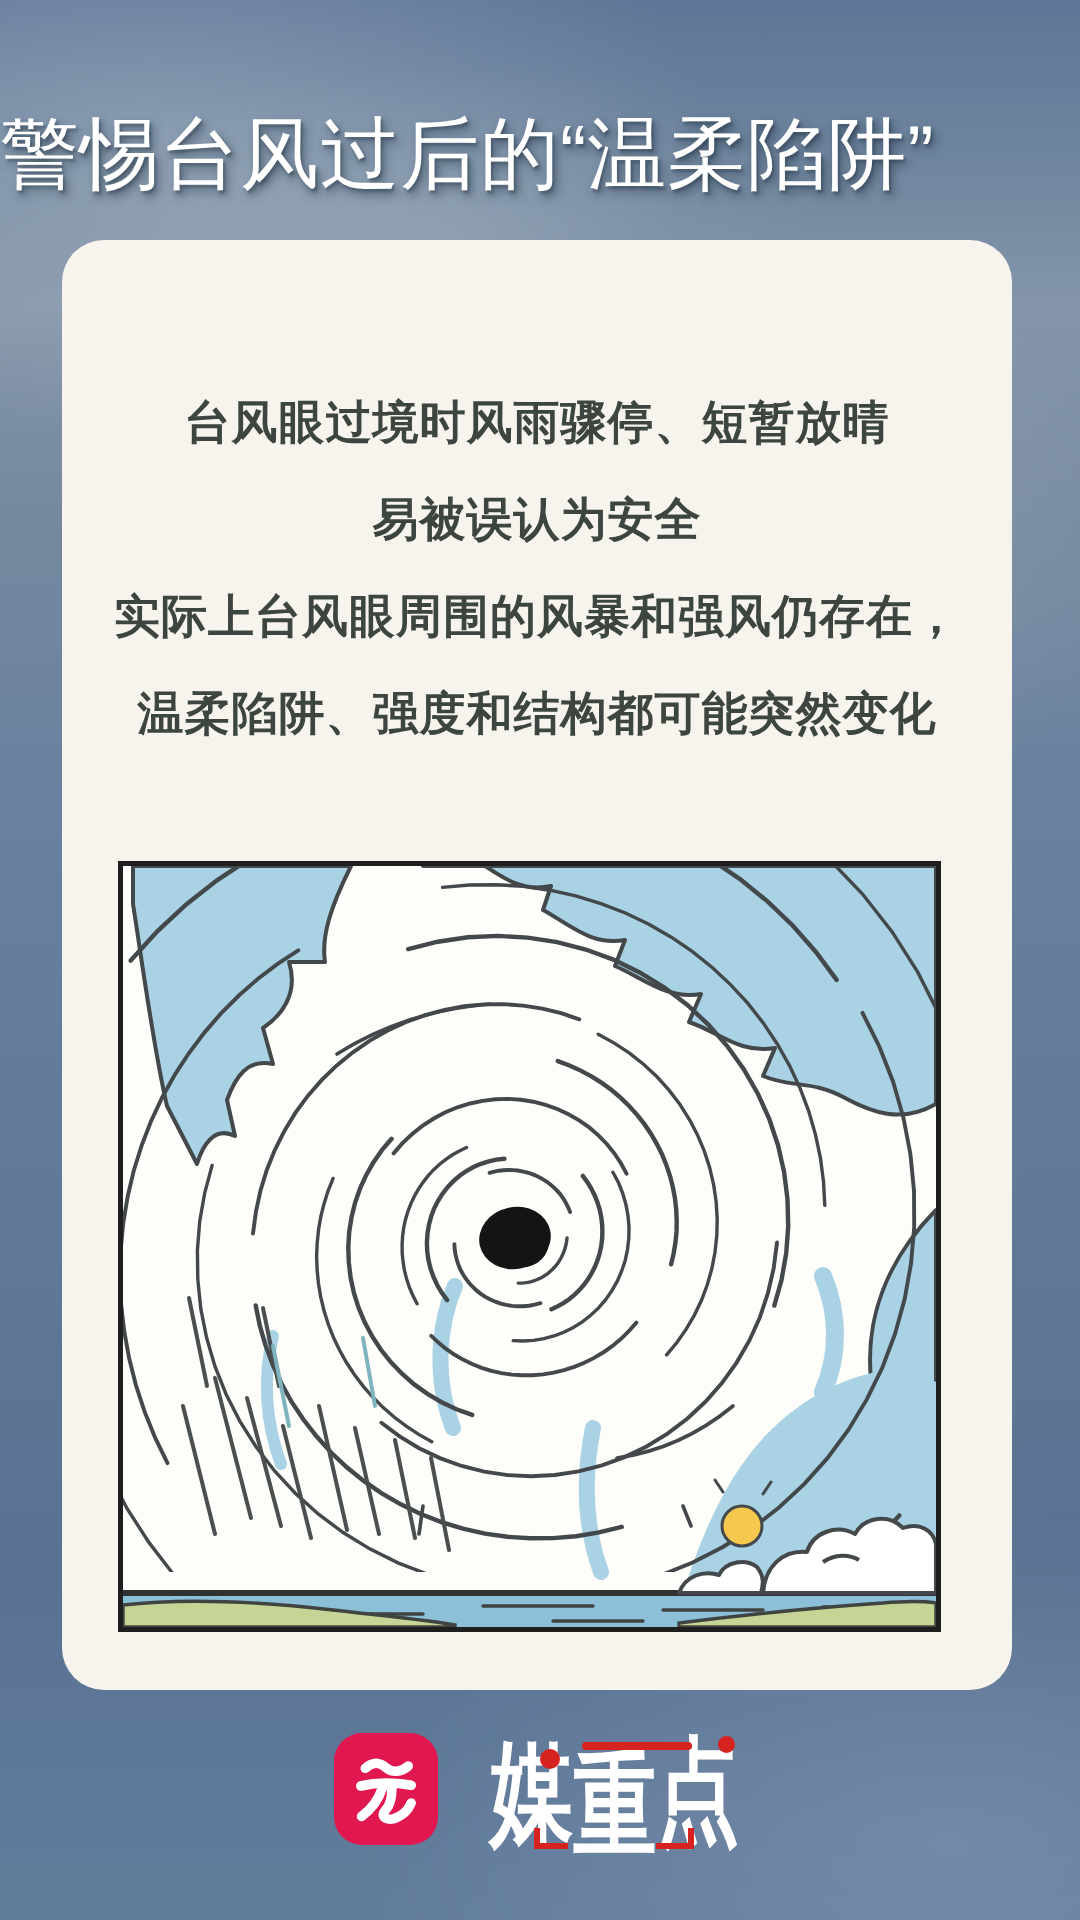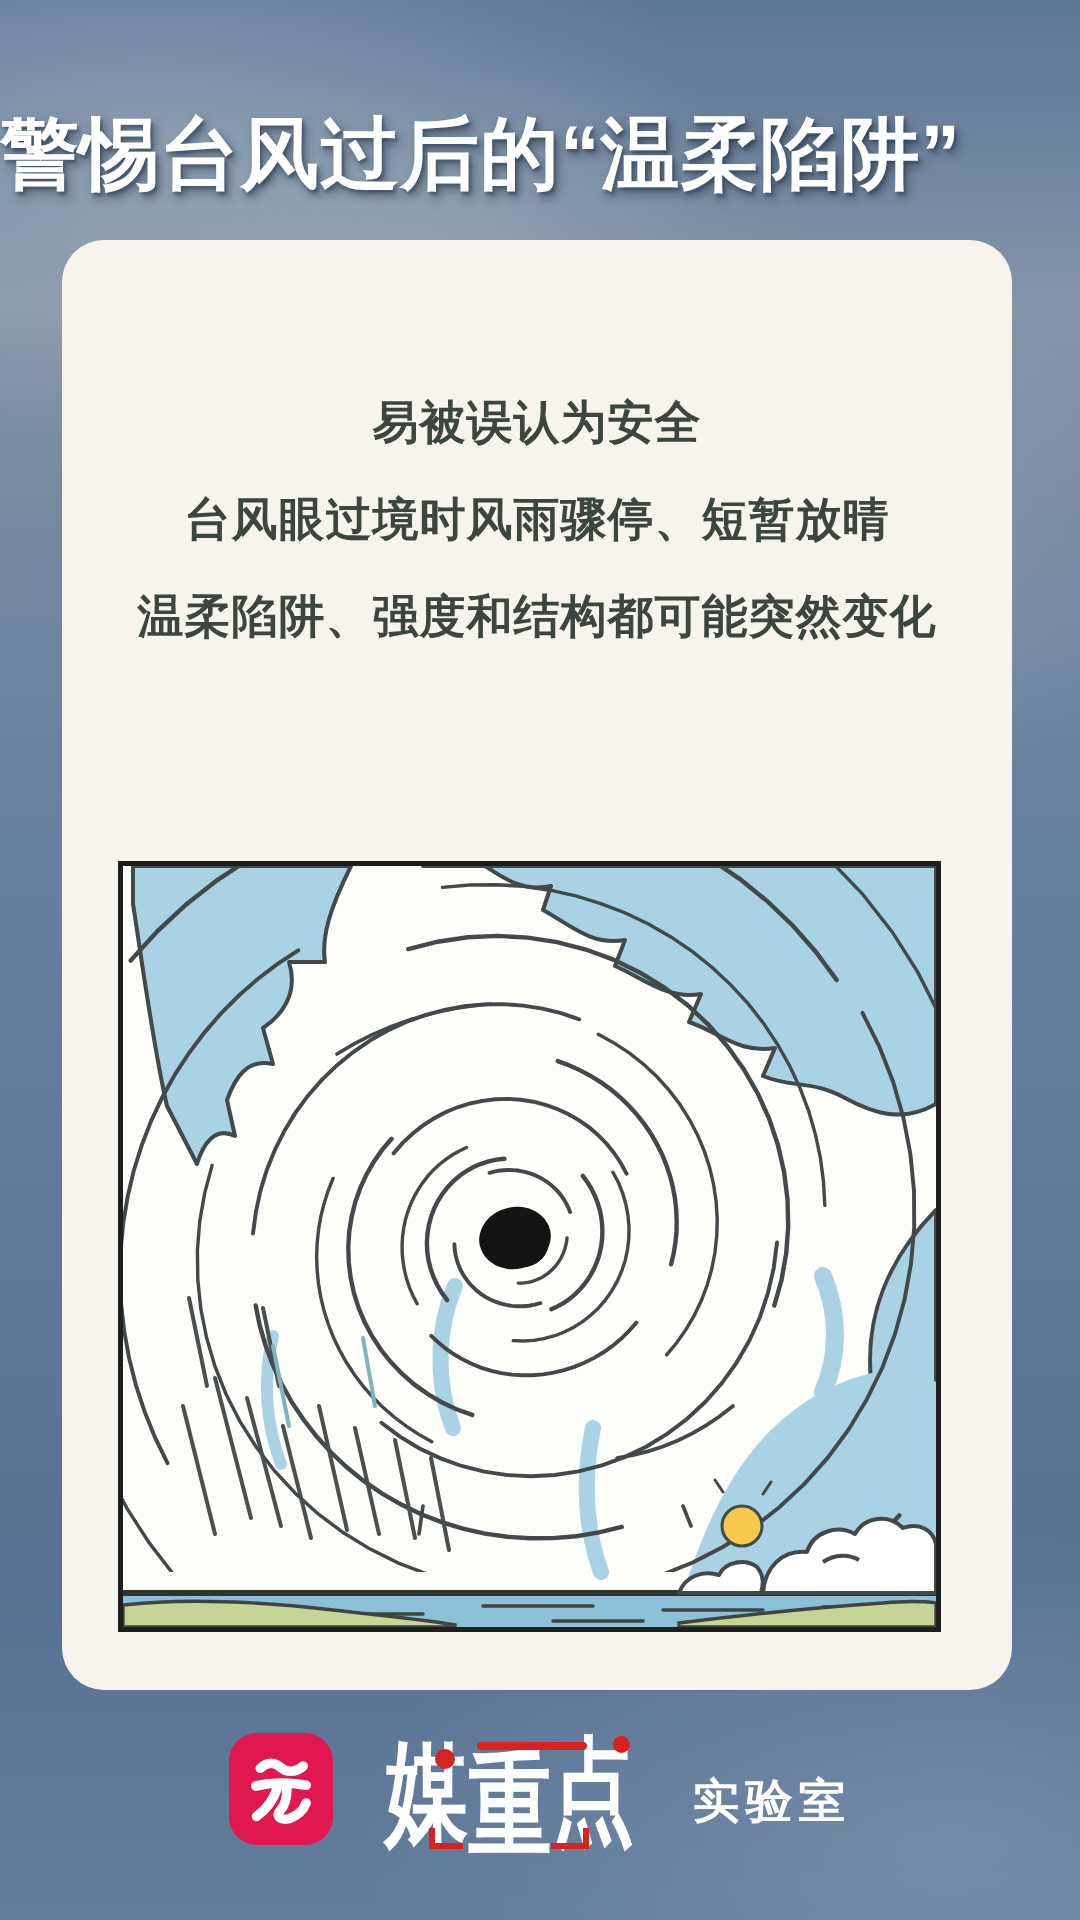--- a/index.html
+++ b/index.html
@@ -10,21 +10,21 @@
       radial-gradient(900px 480px at 14% 7%, rgba(255,255,255,.20), transparent 62%),
       radial-gradient(760px 420px at 72% 28%, rgba(255,255,255,.13), transparent 60%),
       radial-gradient(1000px 560px at 88% 96%, rgba(255,255,255,.12), transparent 60%),
       radial-gradient(700px 300px at 40% 12%, rgba(255,255,255,.10), transparent 55%),
       linear-gradient(180deg,#5e7697 0%,#71879f 9%,#8495aa 16%,#75889f 27%,#67809f 45%,#5f7897 66%,#597293 82%,#627c9c 100%);
   }
 
   
   .title{
     position:absolute;top:58px;left:0;width:920px;text-align:center;
-    color:#ffffff;font-size:79px;font-weight:700;letter-spacing:1px;line-height:1.1;
+    color:#ffffff;font-size:79px;font-weight:400;letter-spacing:1px;line-height:1.1;
     text-shadow:4px 6px 10px rgba(24,40,56,.50), 2px 3px 3px rgba(24,40,56,.38);
     white-space:nowrap;
   }
 
   
   .card{
     position:absolute;left:62px;top:240px;width:950px;height:1450px;
     background:#f6f4ec;border-radius:42px;
   }
 
@@ -68,22 +68,23 @@
   }
 </style>
 </head>
 <body>
 
 <h1 class="title">警惕台风过后的“温柔陷阱”</h1>
 
 <div class="card"></div>
 
 <div class="copy">
+  <p>台风眼过境时风雨骤停、短暂放晴</p>
   <p>易被误认为安全</p>
-  <p>台风眼过境时风雨骤停、短暂放晴</p>
+  <p>实际上台风眼周围的风暴和强风仍存在，</p>
   <p>温柔陷阱、强度和结构都可能突然变化</p>
 </div>
 
 <div class="illo">
   <svg viewBox="0 0 813 761" xmlns="http://www.w3.org/2000/svg">
     <defs>
       <clipPath id="arcclip">
           <rect x="0" y="0" width="813" height="706"></rect>
         </clipPath>
     </defs>
@@ -209,14 +210,13 @@
       <span class="c1">媒</span>
       <span class="c2">重</span>
       <span class="c3">点</span>
     </div>
     <span class="wm-dot-a"></span>
     <span class="wm-line"></span>
     <span class="wm-dot-b"></span>
     <span class="wm-bracket-l"></span>
     <span class="wm-bracket-r"></span>
   </div>
-  <div class="lab-suffix">实验室</div>
 </div>
 
 </body></html>

